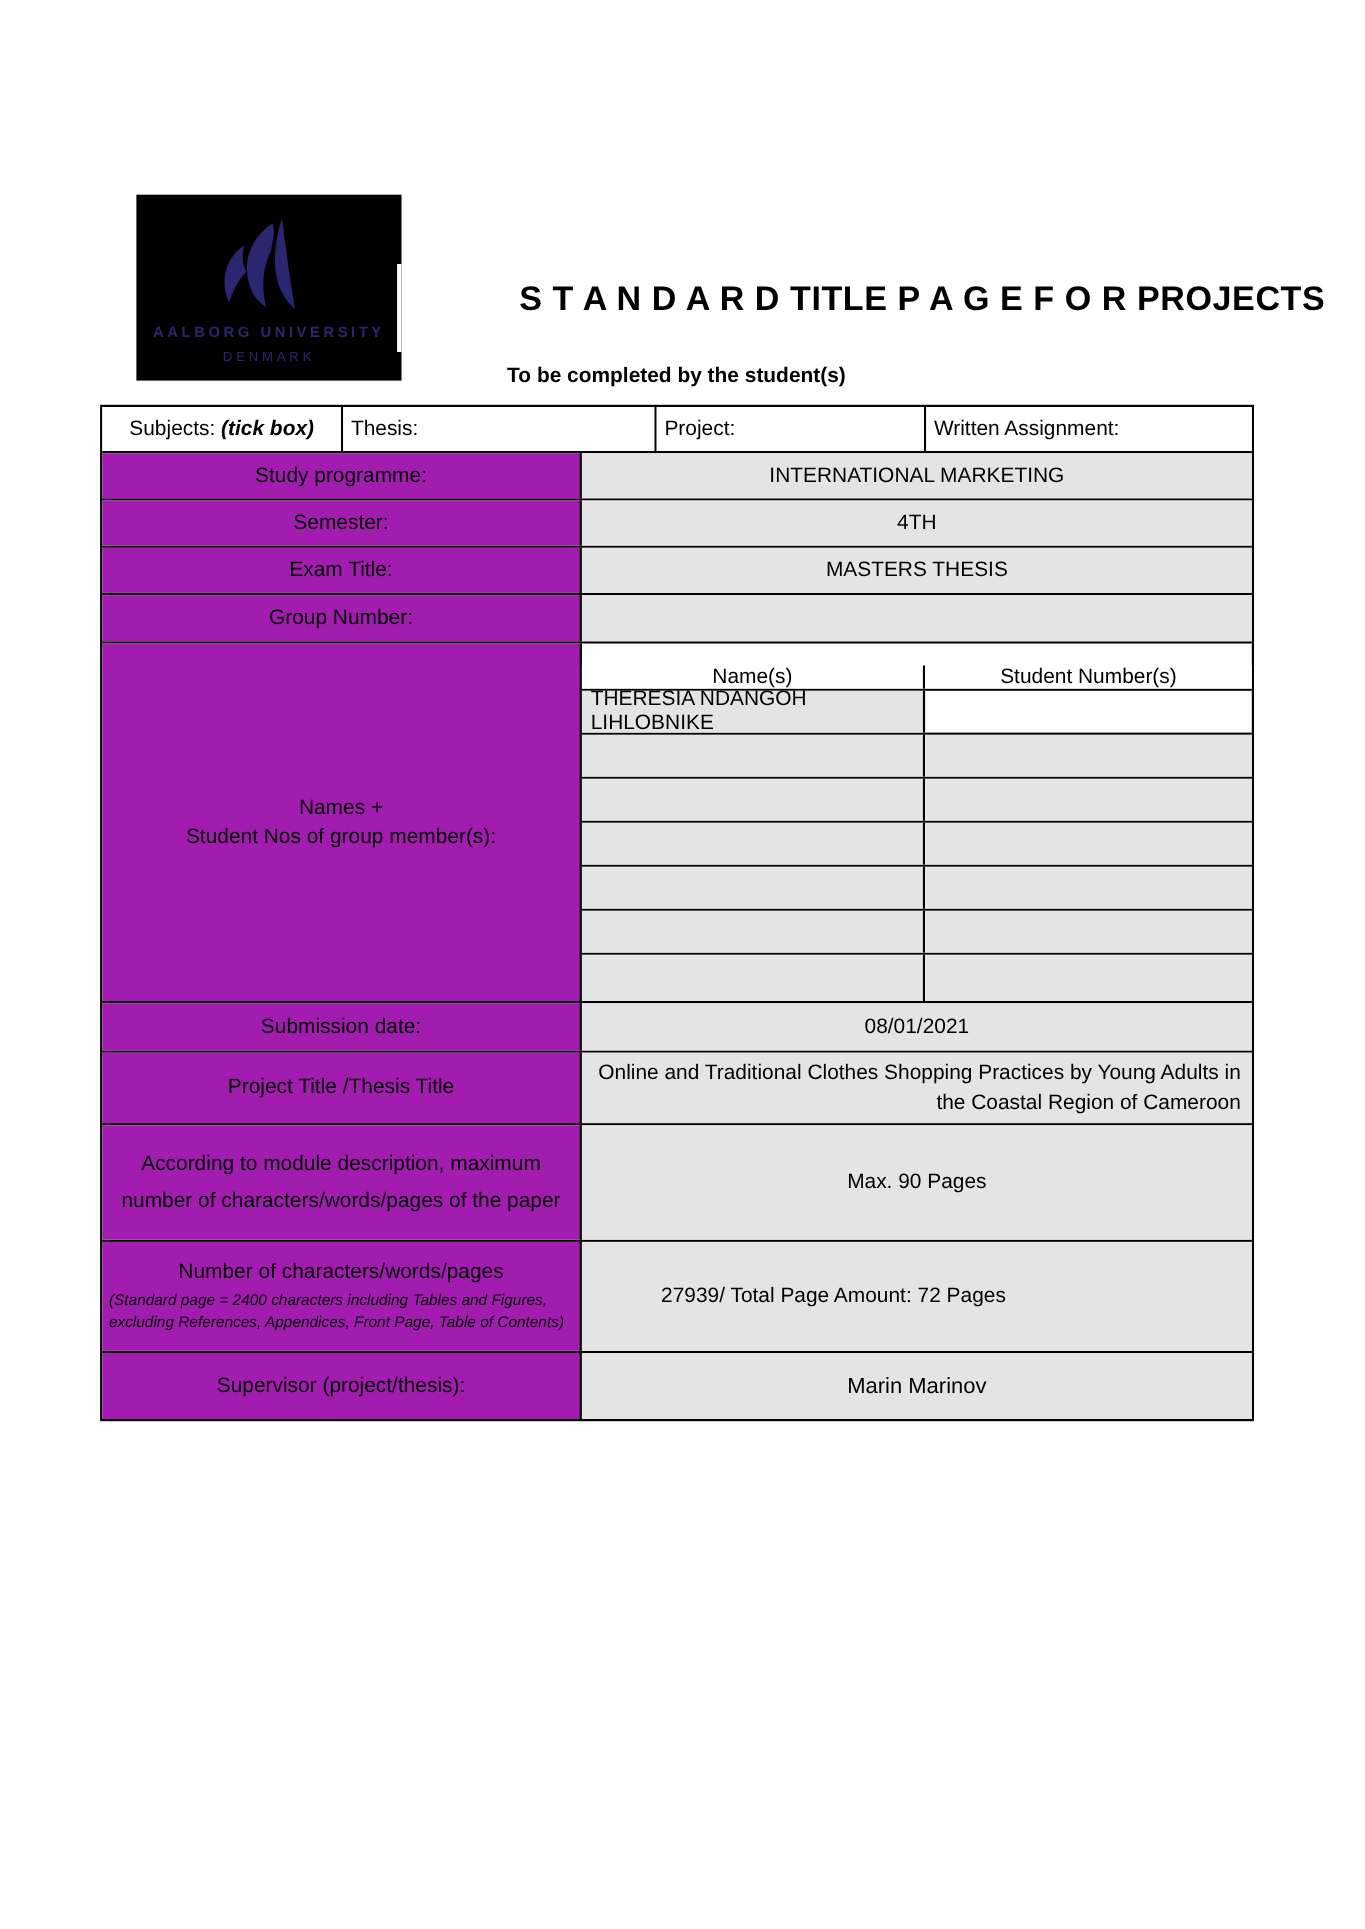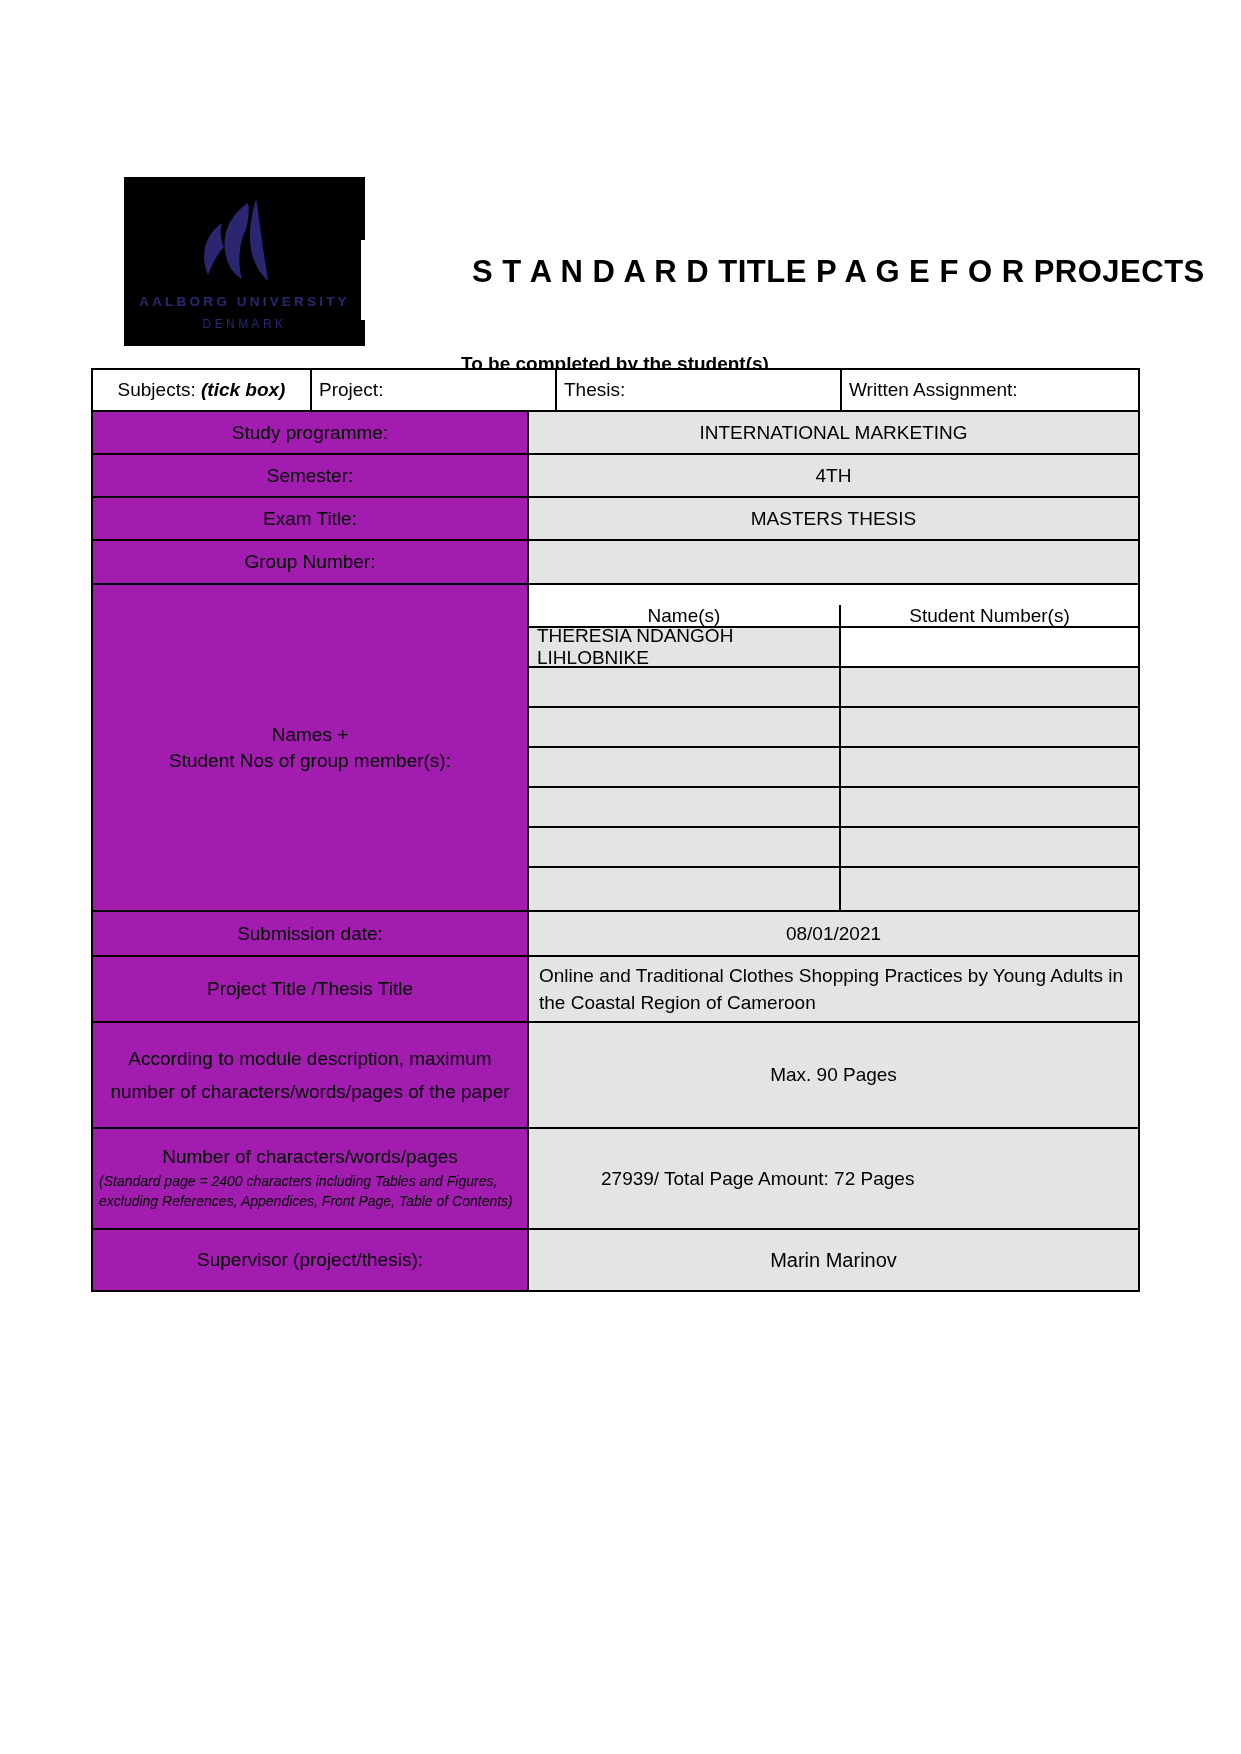--- a/index.html
+++ b/index.html
@@ -6,28 +6,28 @@
   body { width:1241px; height:1754px; position:relative; overflow:hidden;
          font-family:"Liberation Sans", "DejaVu Sans", sans-serif; color:#000; }
   .logo { position:absolute; left:124px; top:177px; width:241px; height:169px; background:#000; }
   .logo-tab { position:absolute; left:361px; top:240px; width:4px; height:80px; background:#fff; }
   .logo svg { position:absolute; left:70px; top:18px; }
   .logo-name { position:absolute; left:0; width:241px; top:117px; text-align:center;
                color:#2a2670; font-weight:bold; font-size:13.5px; letter-spacing:3.2px; }
   .logo-sub { position:absolute; left:0; width:241px; top:140px; text-align:center;
               color:#2a2670; font-size:12px; letter-spacing:3.4px; }
   .doc-title { position:absolute; left:472px; top:254px; font-weight:bold; font-size:31px; letter-spacing:0.5px; white-space:nowrap; }
-  .doc-sub { position:absolute; left:461px; top:353px; font-weight:bold; font-size:19px; white-space:nowrap; }
+  .doc-sub { position:absolute; left:461px; top:331px; font-weight:bold; font-size:19px; white-space:nowrap; }
 
   .form { position:absolute; left:91px; top:368px; width:1049px; border:2px solid #000; box-sizing:border-box; }
   .row { display:flex; border-bottom:2px solid #000; box-sizing:border-box; }
   .row:last-child { border-bottom:none; }
   .cell { box-sizing:border-box; display:flex; align-items:center; font-size:19px; }
   .lbl { width:436px; justify-content:center; text-align:center; border-right:2px solid #000; background:#a21caf; }
-  .val { flex:1; justify-content:center; text-align:left; background:#e4e4e4; }
+  .val { flex:1; justify-content:center; text-align:right; background:#e4e4e4; }
   .subj-row .cell { justify-content:flex-start; padding-left:7px; background:#fff; }
   .subj-row .c1 { width:219px; border-right:2px solid #000; justify-content:center; padding-left:0; }
   .subj-row .c2 { width:245px; border-right:2px solid #000; }
   .subj-row .c3 { width:285px; border-right:2px solid #000; }
   .subj-row .c4 { flex:1; }
   .names-block { flex:1; display:flex; flex-direction:column; }
   .nrow { display:flex; border-bottom:2px solid #000; box-sizing:border-box; height:40px; }
   .nrow:last-child { border-bottom:none; }
   .nrow .n { width:312px; border-right:2px solid #000; box-sizing:border-box; background:#e4e4e4; display:flex; align-items:center; padding-left:8px; font-size:19px; }
   .nrow .s { flex:1; background:#e4e4e4; display:flex; align-items:center; padding-left:6px; font-size:19px; }
@@ -51,22 +51,22 @@
 <div class="doc-title">S T A N D A R D  TITLE P A G E  F O R PROJECTS</div>
 <div class="doc-sub">To be completed by the student(s)</div>
 
 <div class="form">
 
   <div class="row subj-row" style="height:42px">
     <div class="cell c1">
       <span style="white-space:pre">Subjects: </span>
       <b><i>(tick box)</i></b>
     </div>
+    <div class="cell c3">Thesis:</div>
     <div class="cell c2">Project:</div>
-    <div class="cell c3">Thesis:</div>
     <div class="cell c4">Written Assignment:</div>
   </div>
 
   <div class="row" style="height:43px">
     <div class="cell lbl">Study programme:</div>
     <div class="cell val">INTERNATIONAL MARKETING</div>
   </div>
 
   <div class="row" style="height:43px">
     <div class="cell lbl">Semester:</div>

